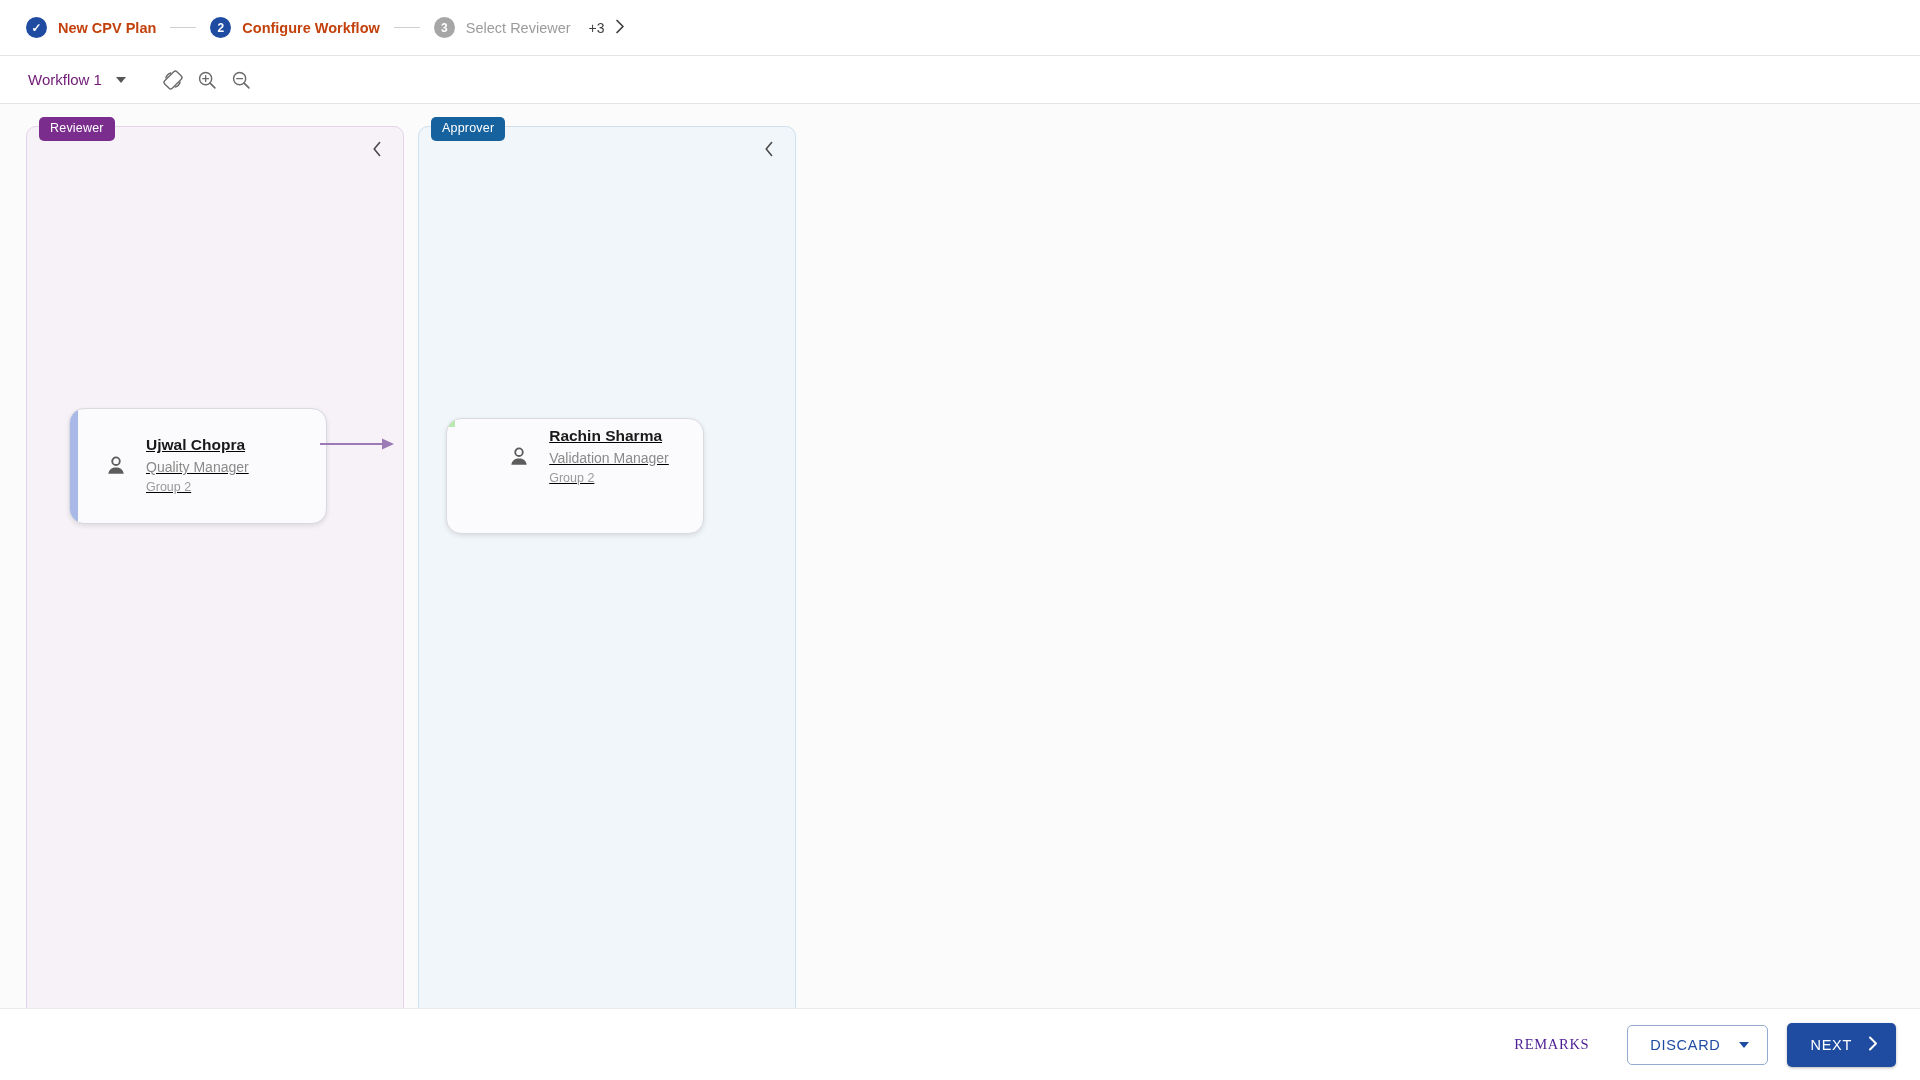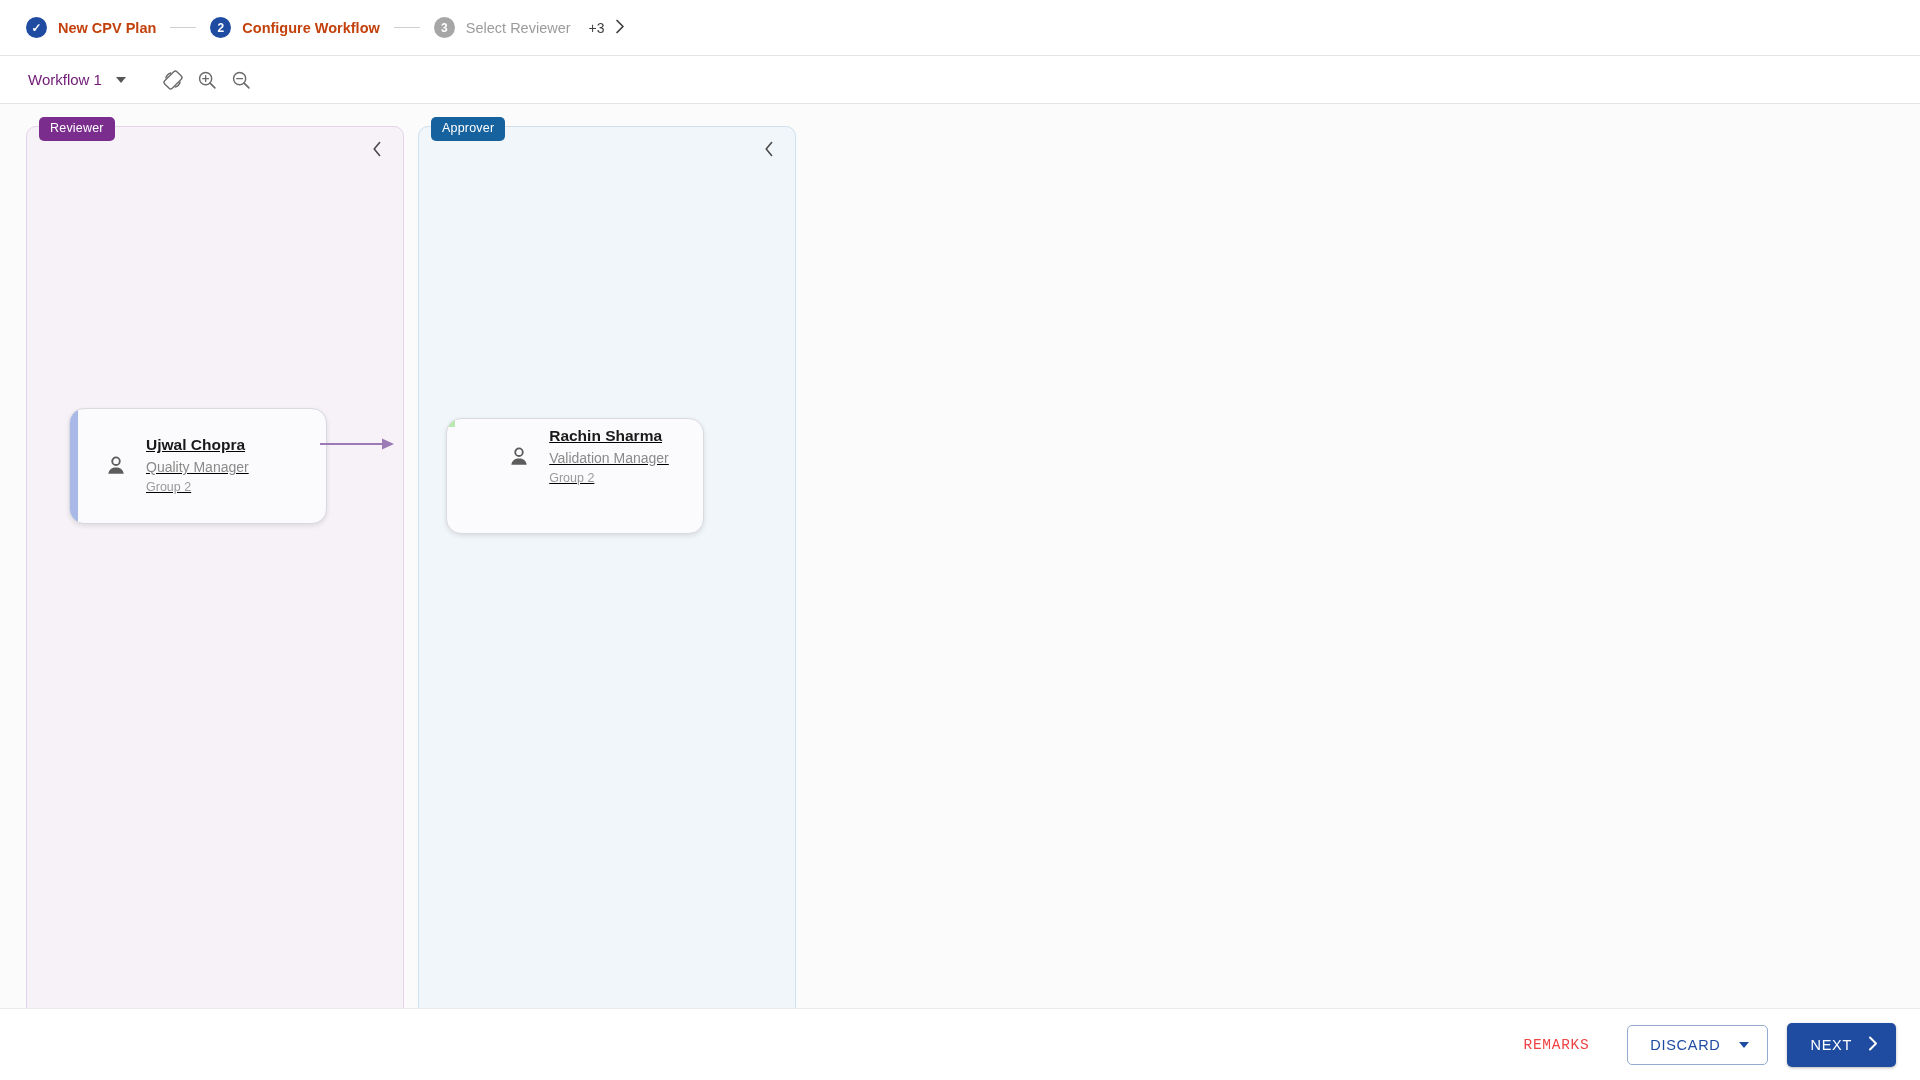--- a/index.html
+++ b/index.html
@@ -123,23 +123,23 @@
 
   
   .footer {
     height: 72px; flex: 0 0 72px;
     background: #ffffff;
     display: flex; align-items: center; justify-content: flex-end;
     padding-right: 24px; gap: 0;
     border-top: 1px solid #ebebeb;
   }
   .btn-remarks {
-    font-size: 14.5px; font-weight: 400; color: #ef4444; letter-spacing: .7px;
+    font-size: 14.5px; font-weight: 400; color: #4c1d95; letter-spacing: .7px;
     background: none; border: none; cursor: pointer; padding: 10px 16px; margin-right: 22px;
-    font-family: Liberation Mono, monospace;
+    font-family: Liberation Serif, serif;
   }
   .btn-discard {
     display: flex; align-items: center; gap: 18px;
     font-size: 14.5px; color: #1f4ca1; letter-spacing: .7px;
     background: #ffffff; border: 1px solid #93a9cf; border-radius: 5px;
     padding: 11px 18px 11px 22px; cursor: pointer; margin-right: 19px;
     font-family: inherit;
   }
   .btn-discard .caret { border-top-color: #1f4ca1; }
   .btn-next {

